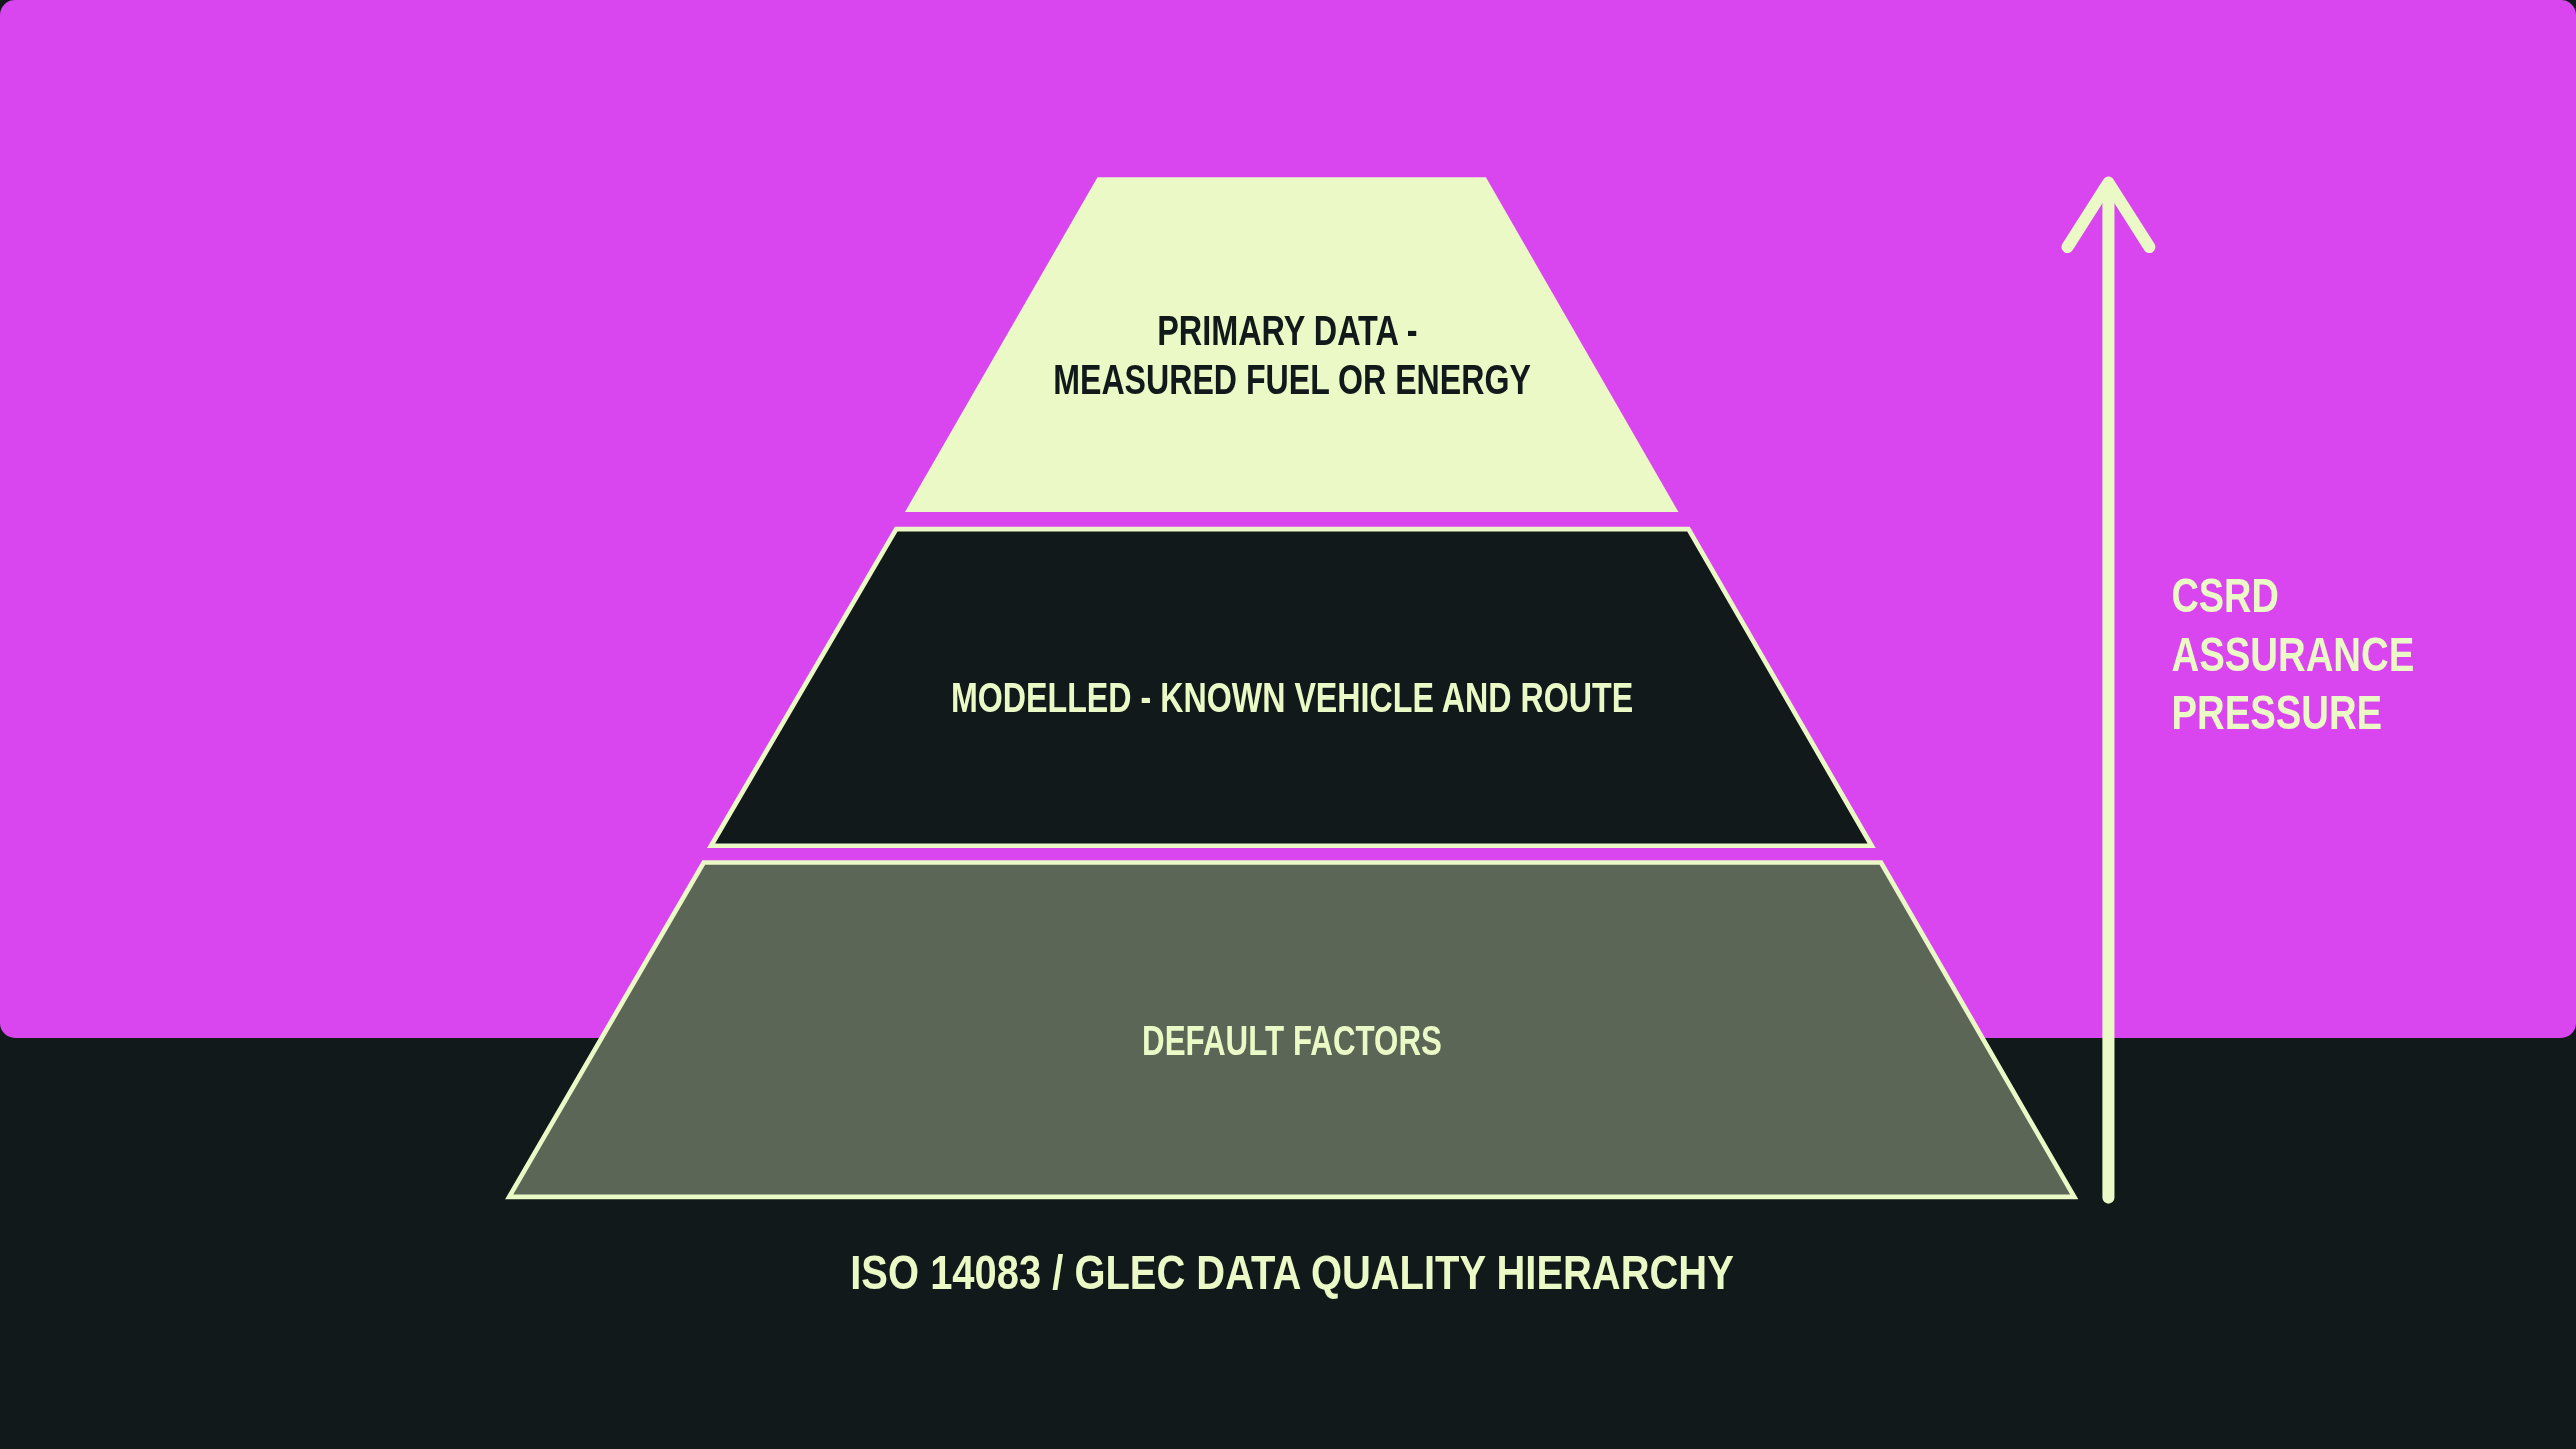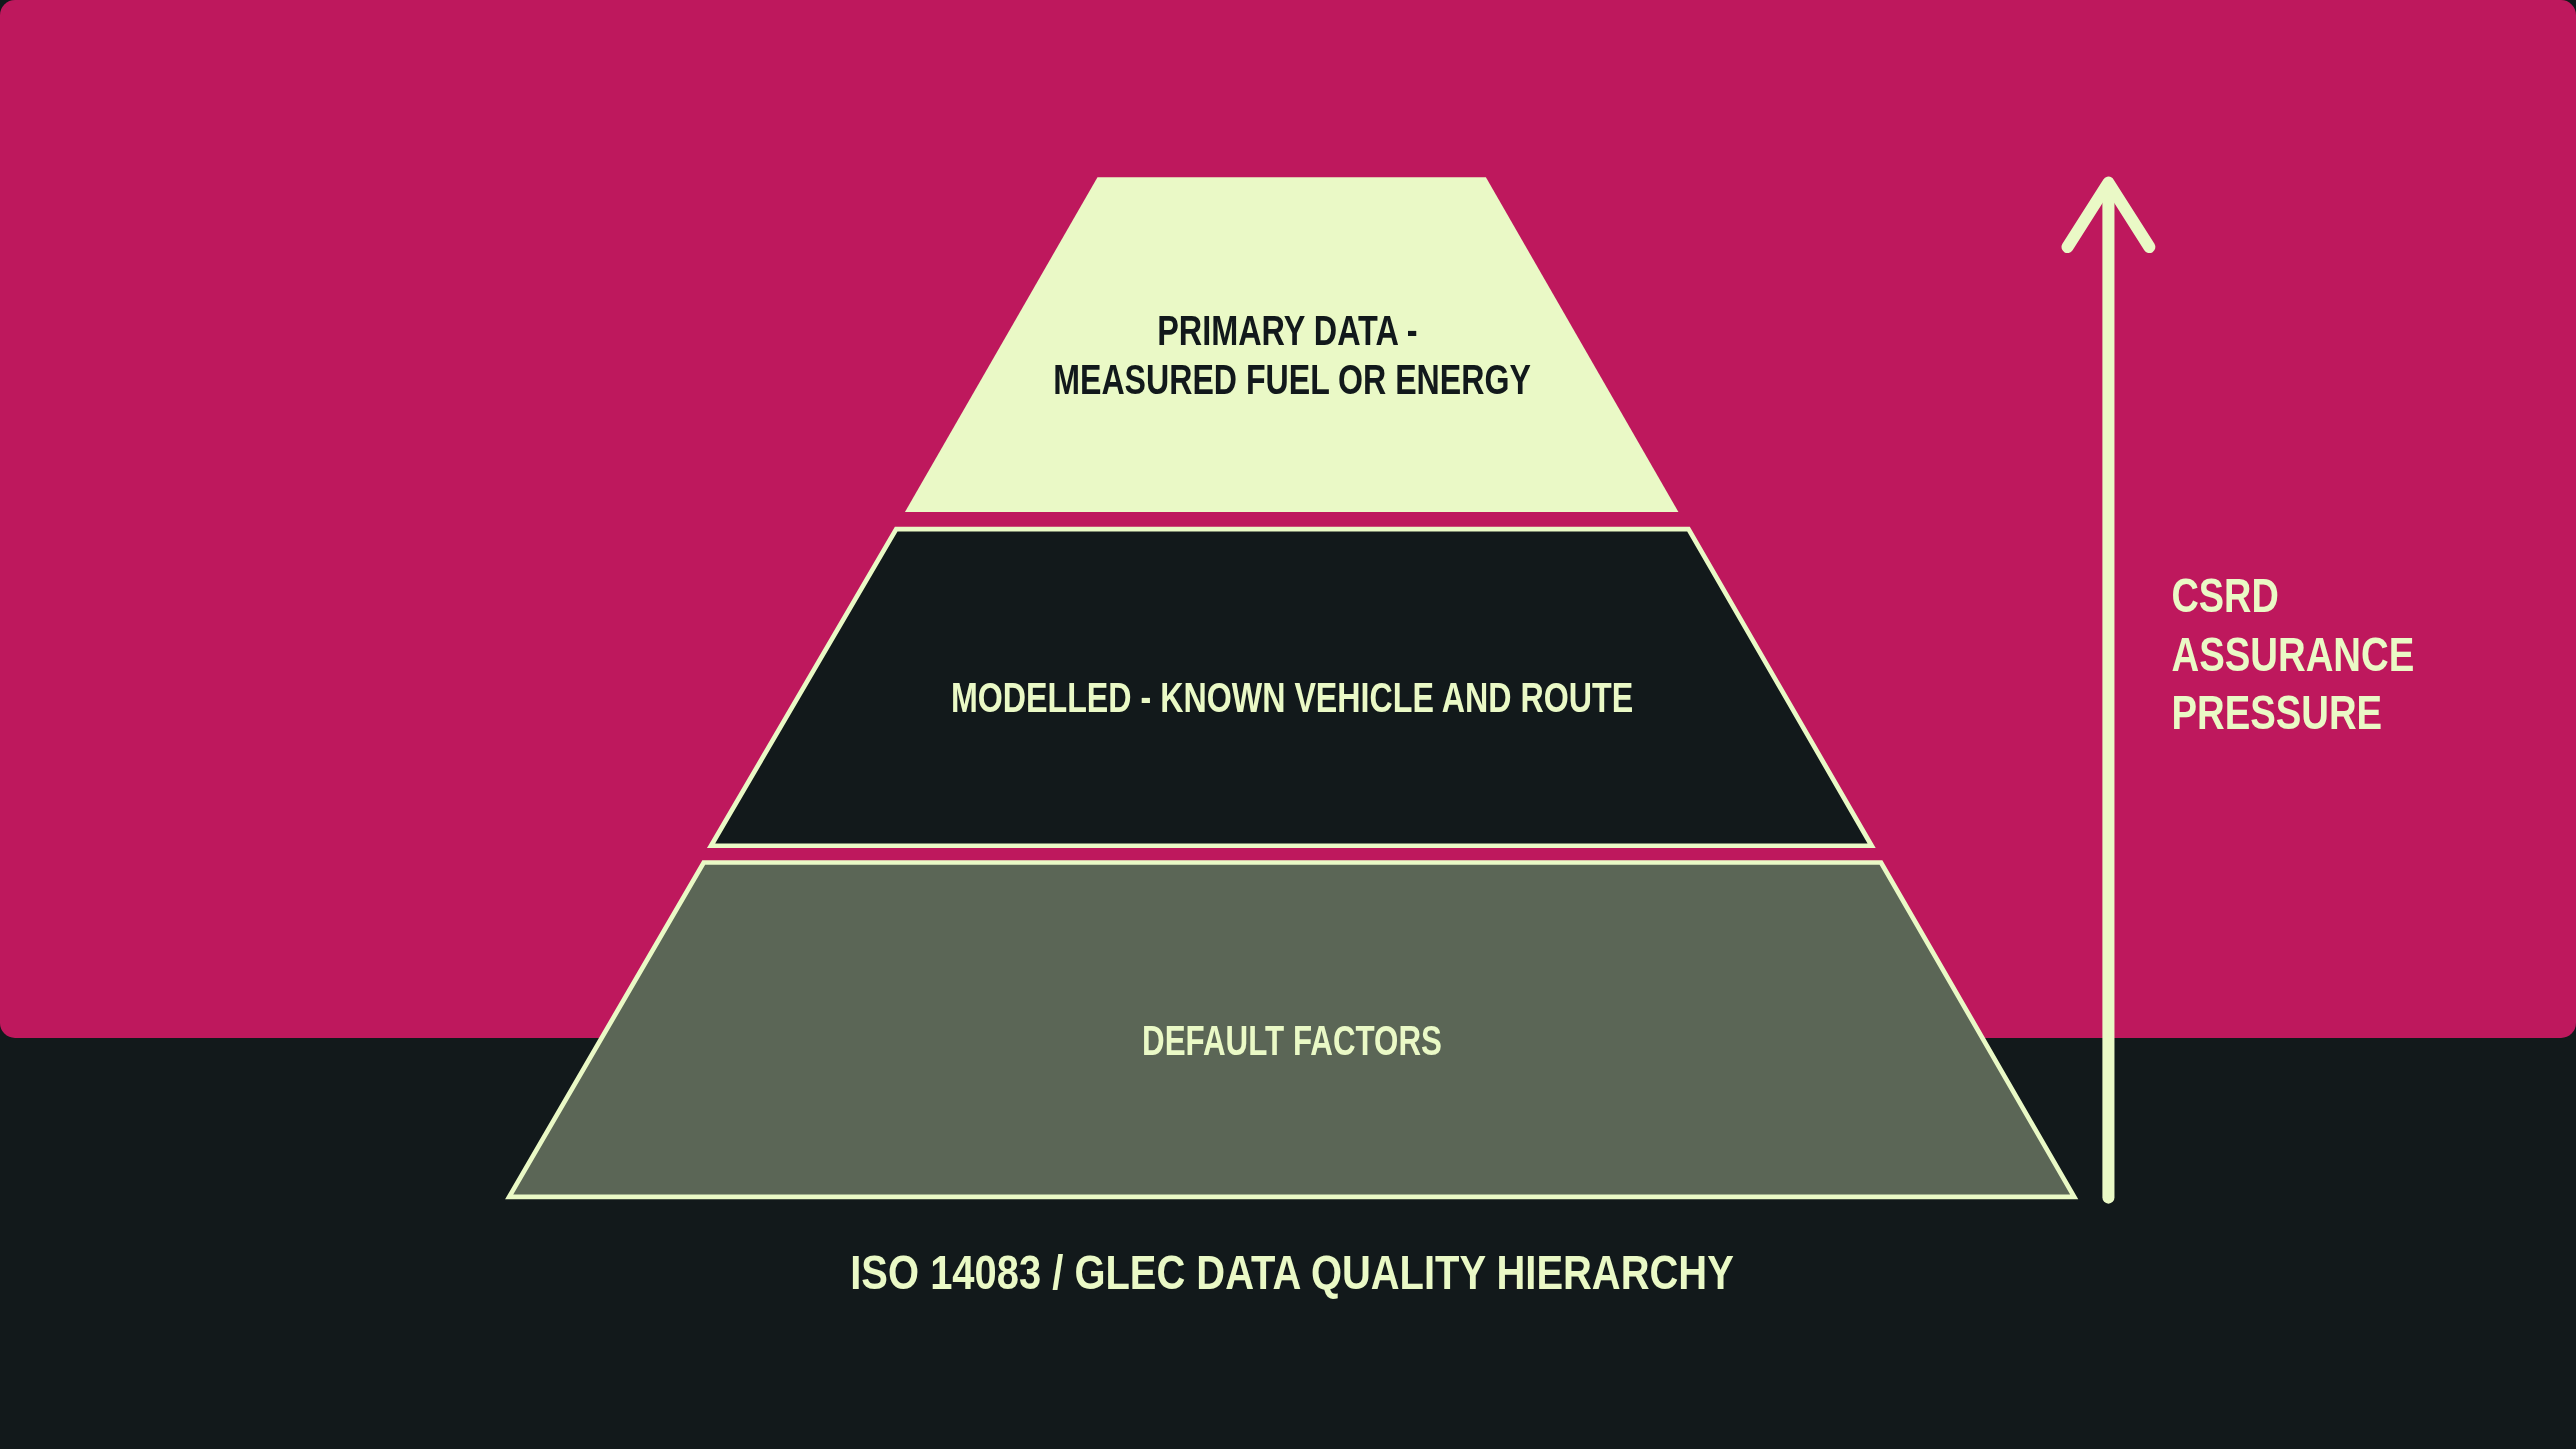--- a/index.html
+++ b/index.html
@@ -7,21 +7,21 @@
       padding: 0;
       background: #12191B;
       width: 2576px;
       height: 1450px;
       overflow: hidden;
     }
     .stage {
       position: relative;
       width: 2576px;
       height: 1038px;
-      background: #be185d;
+      background: #d946ef;
       border-radius: 15px;
     }
     svg.canvas {
       position: absolute;
       left: 0;
       top: 0;
       width: 2576px;
       height: 1450px;
       display: block;
     }

